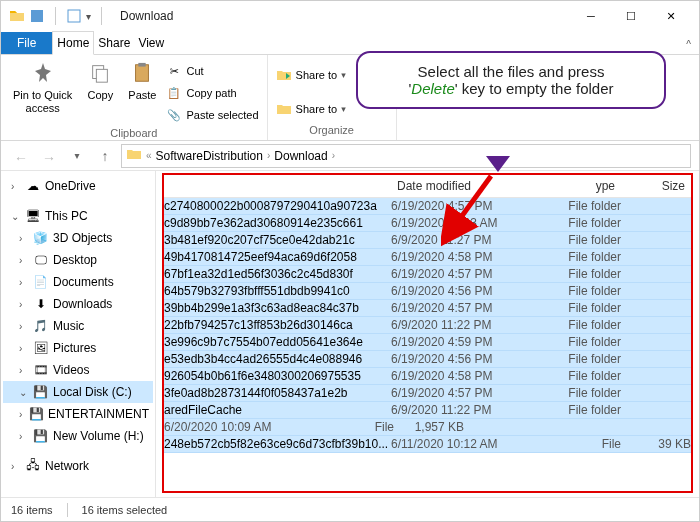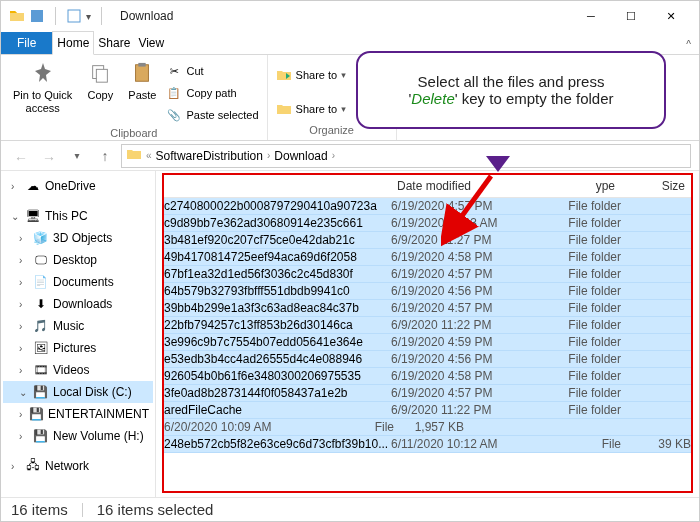--- a/index.html
+++ b/index.html
@@ -57,25 +57,25 @@
 .list-head div { padding: 4px 6px; }
 .col-name { flex: 1; }
 .col-date { width: 140px; }
 .col-type { width: 90px; text-align: right; }
 .col-size { width: 70px; text-align: right; }
 .row { display: flex; font-size: 12px; background: #cce8ff; border-bottom: 1px solid #b8dcfb; }
 .row div { padding: 1px 0; white-space: nowrap; overflow: hidden; }
 .row .col-date, .row .col-type, .row .col-size { color: #555; }
 
 
-.status { height: 24px; border-top: 1px solid #e5e5e5; display: flex; align-items: center; font-size: 15px; padding: 0 10px; gap: 14px; color: #333; }
+.status { height: 24px; border-top: 1px solid #e5e5e5; display: flex; align-items: center; font-size: 11px; padding: 0 10px; gap: 14px; color: #333; }
 .status .sep { width: 1px; height: 14px; background: #ccc; }
 
 
-.callout { position: absolute; left: 355px; top: 50px; width: 310px; background: #fff; border: 2px solid #5a1f8a; border-radius: 14px; padding: 20px 18px; font-size: 15px; text-align: center; color: #222; z-index: 10; }
+.callout { position: absolute; left: 355px; top: 50px; width: 310px; background: #fff; border: 2px solid #5a1f8a; border-radius: 14px; padding: 10px 18px; font-size: 15px; text-align: center; color: #222; z-index: 10; }
 .callout .d { color: #1a8a1a; font-style: italic; }
 .callout-tail { position: absolute; left: 485px; top: 155px; width: 0; height: 0; border-left: 12px solid transparent; border-right: 12px solid transparent; border-top: 16px solid #5a1f8a; z-index: 9; }
 .arrow { position: absolute; left: 440px; top: 170px; z-index: 8; }
 </style>
 </head>
 <body>
 
 <div class="titlebar">
   <div class="tb-left">
     <span class="tb-icon"><svg viewBox="0 0 16 16">

